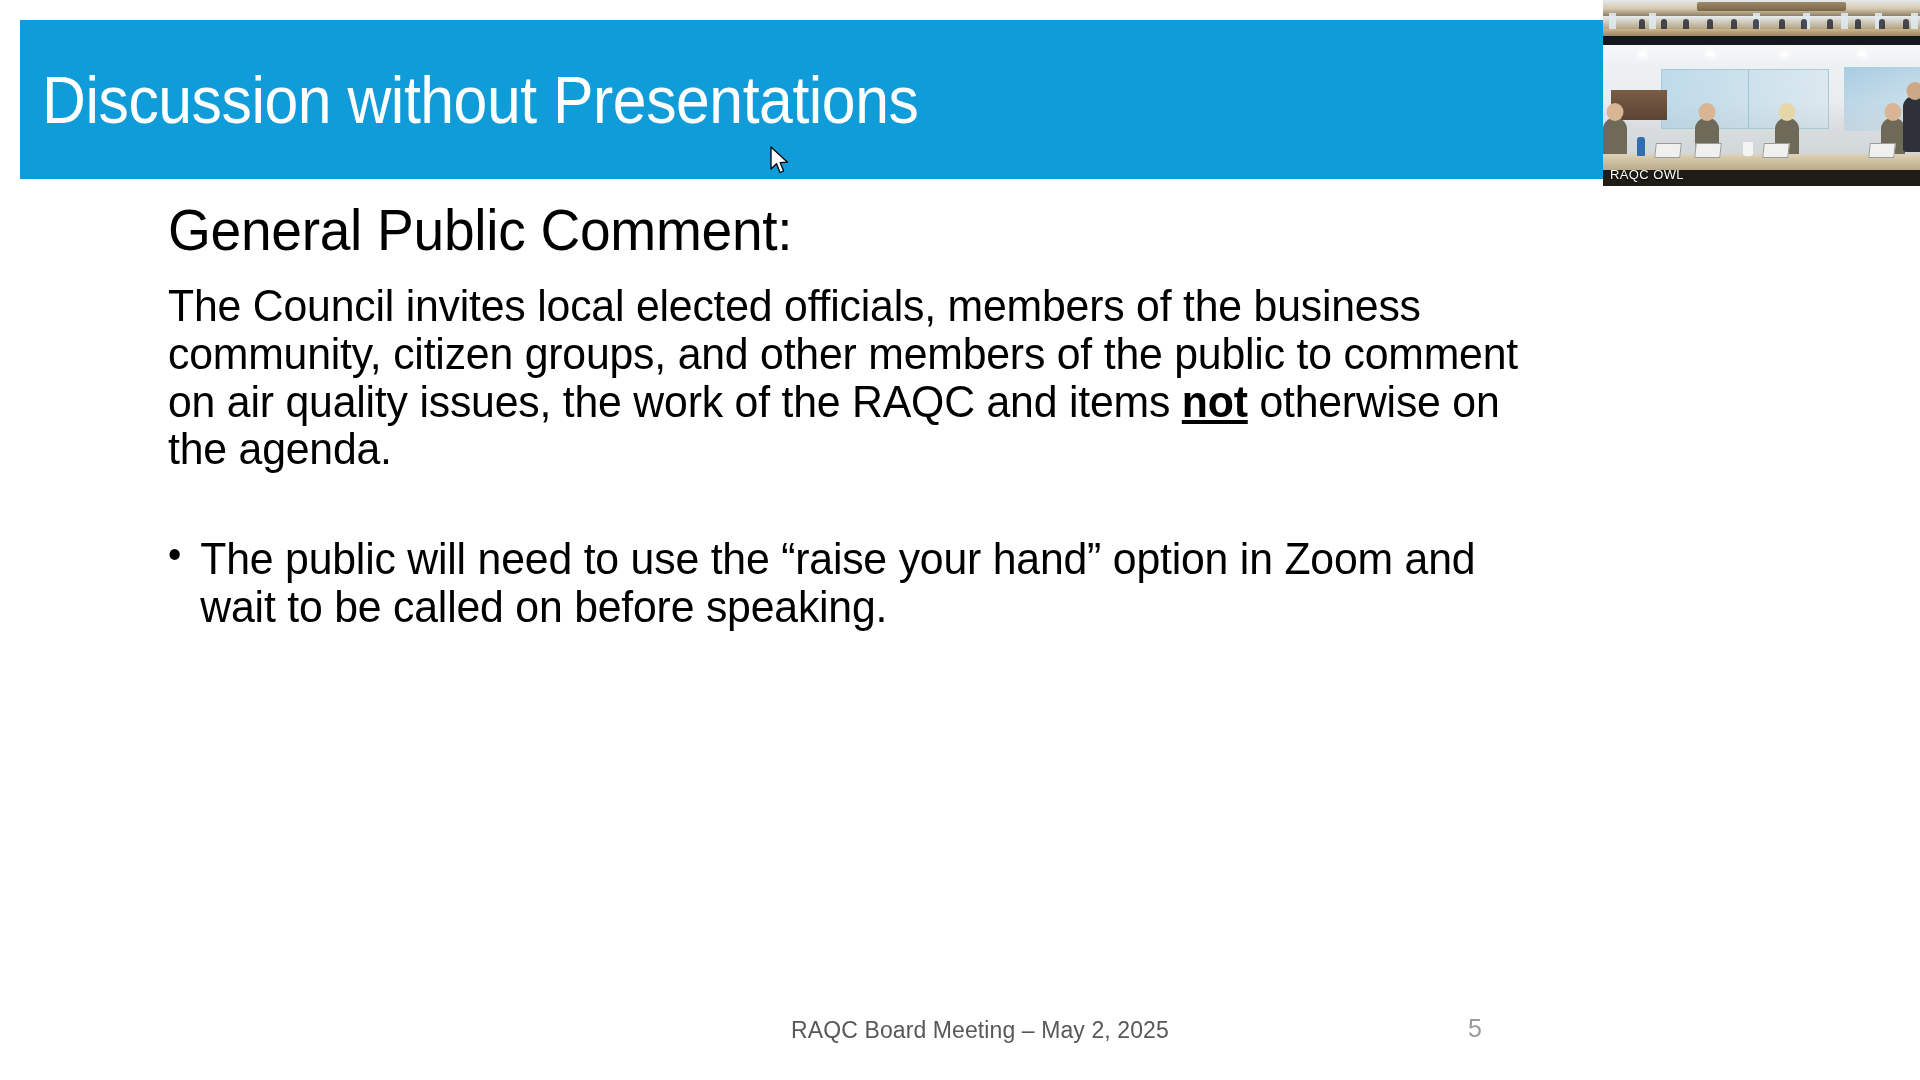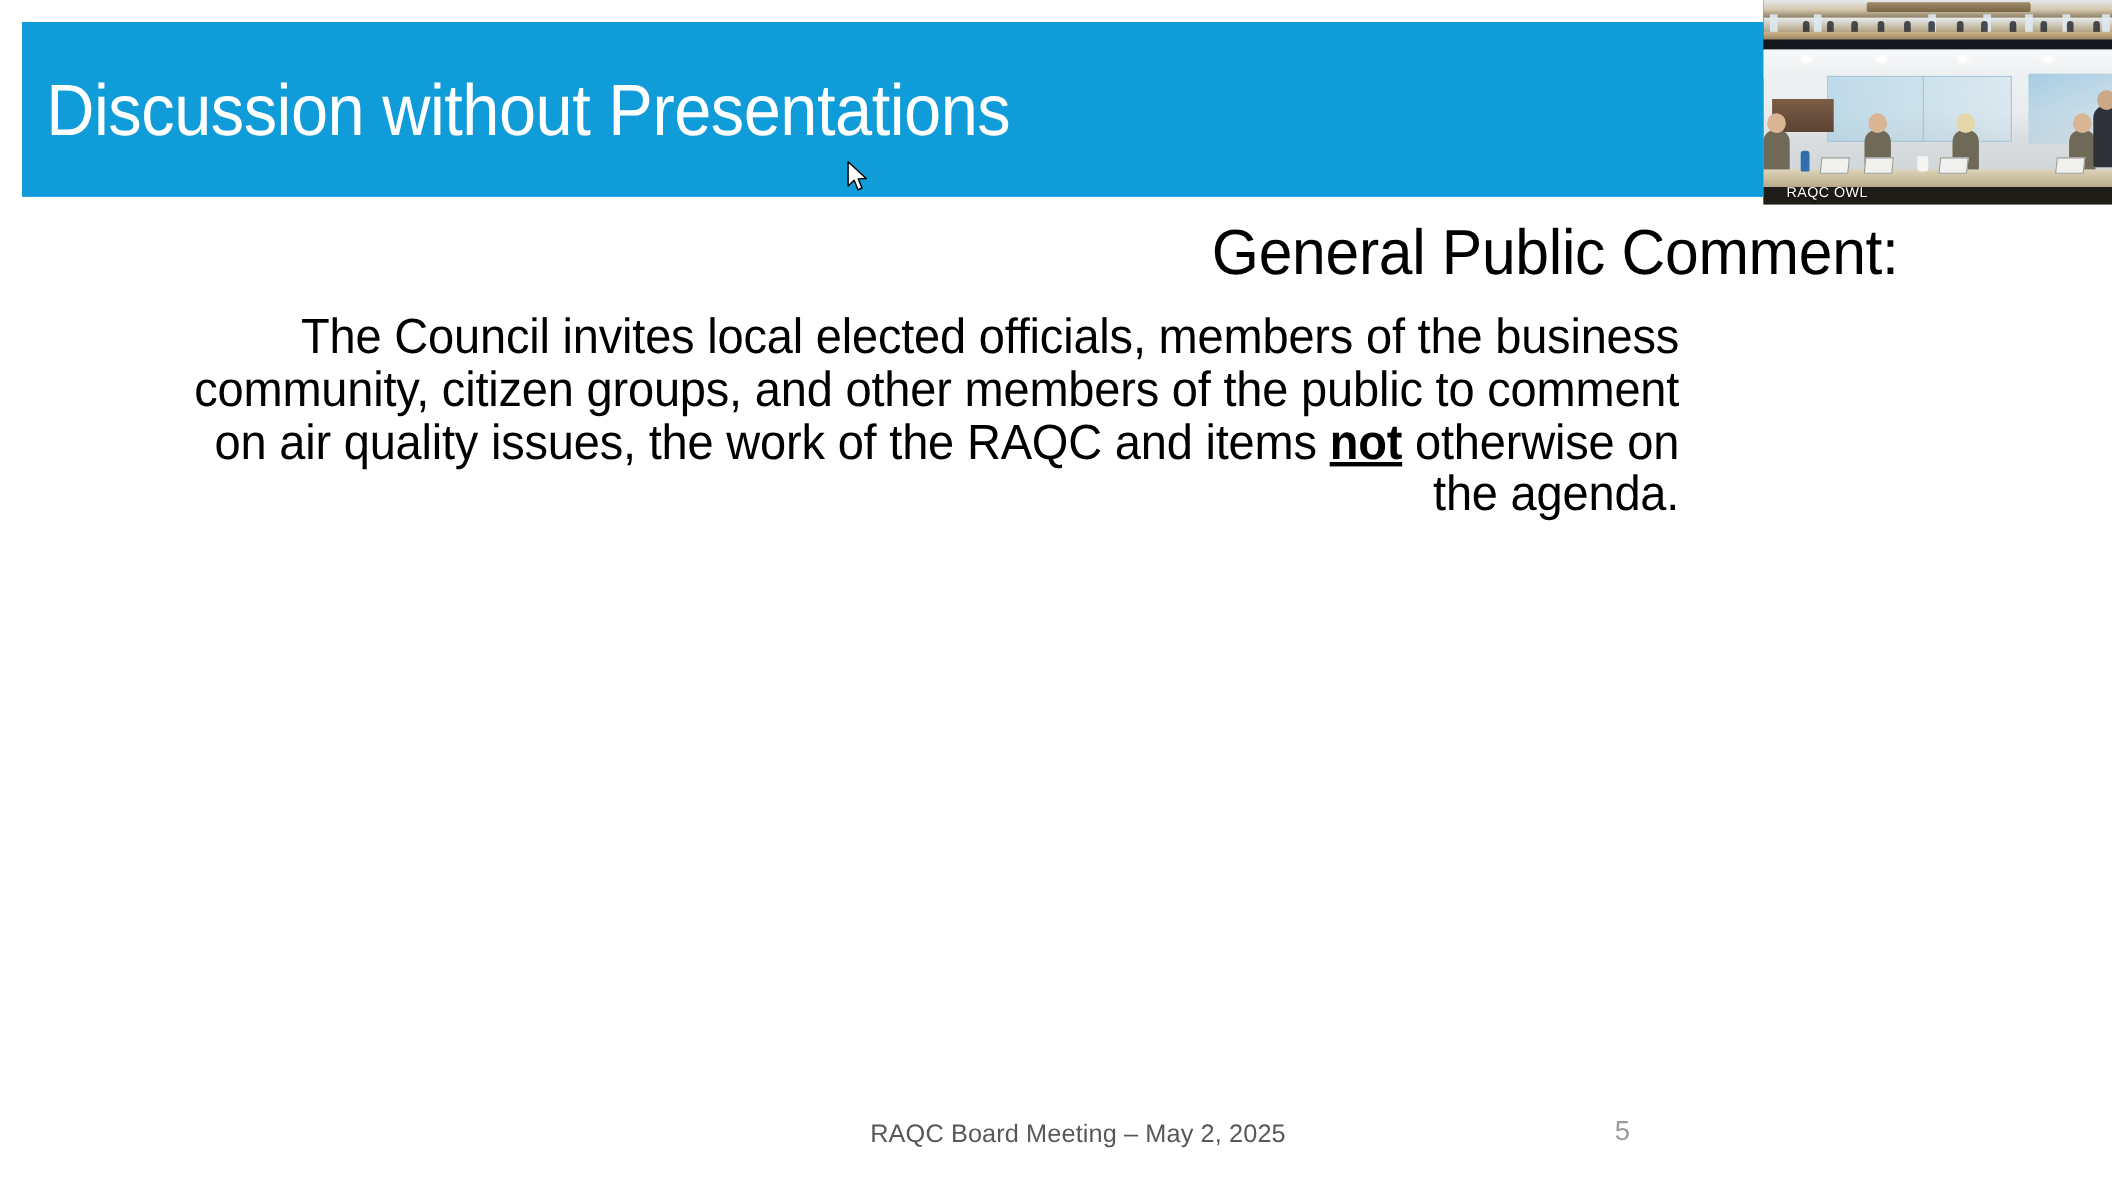--- a/index.html
+++ b/index.html
@@ -152,35 +152,34 @@
     background: #2f6fb0; border-radius: 3px 3px 1px 1px;
   }
   .video-room .cup {
     position: absolute; bottom: 30px; width: 10px; height: 14px;
     background: #f4f4f2; border-radius: 1px 1px 3px 3px;
   }
   .video-label {
     position: absolute;
     left: 0;
     bottom: 0;
-    padding: 3px 7px 4px 21px;
+    padding: 3px 7px 4px 7px;
     color: #ffffff;
     font-size: 13px;
     letter-spacing: .4px;
     text-shadow: 0 1px 2px rgba(0,0,0,.9);
     font-family: "Liberation Sans", sans-serif;
   }
 
   
   .body-area {
     position: absolute;
     left: 148px;
     top: 200px;
     width: 1640px;
-    text-align: right;
   }
 
   .heading {
     font-size: 58px;
     font-weight: 400;
     color: #000000;
     line-height: 1.04;
     letter-spacing: -0.3px;
     transform: scaleX(0.95);
     transform-origin: left center;
@@ -341,20 +340,23 @@
   </div>
 
   <div class="body-area">
 
     <div class="heading">General Public Comment:</div>
 
     <div class="para">
       <span>The Council invites local elected officials, members of the business community, citizen groups, and other members of the public to comment on air quality issues, the work of the RAQC and items </span><b>not</b><span> otherwise on the agenda.</span>
     </div>
 
+    <div class="bullet-block">
+      <div class="bullet">The public will need to use the “raise your hand” option in Zoom and wait to be called on before speaking.</div>
+    </div>
 
 
   </div>
 
   <div class="footer-note">RAQC Board Meeting – May 2, 2025</div>
 
   <div class="slide-number">5</div>
 
 
   <div class="cursor">

